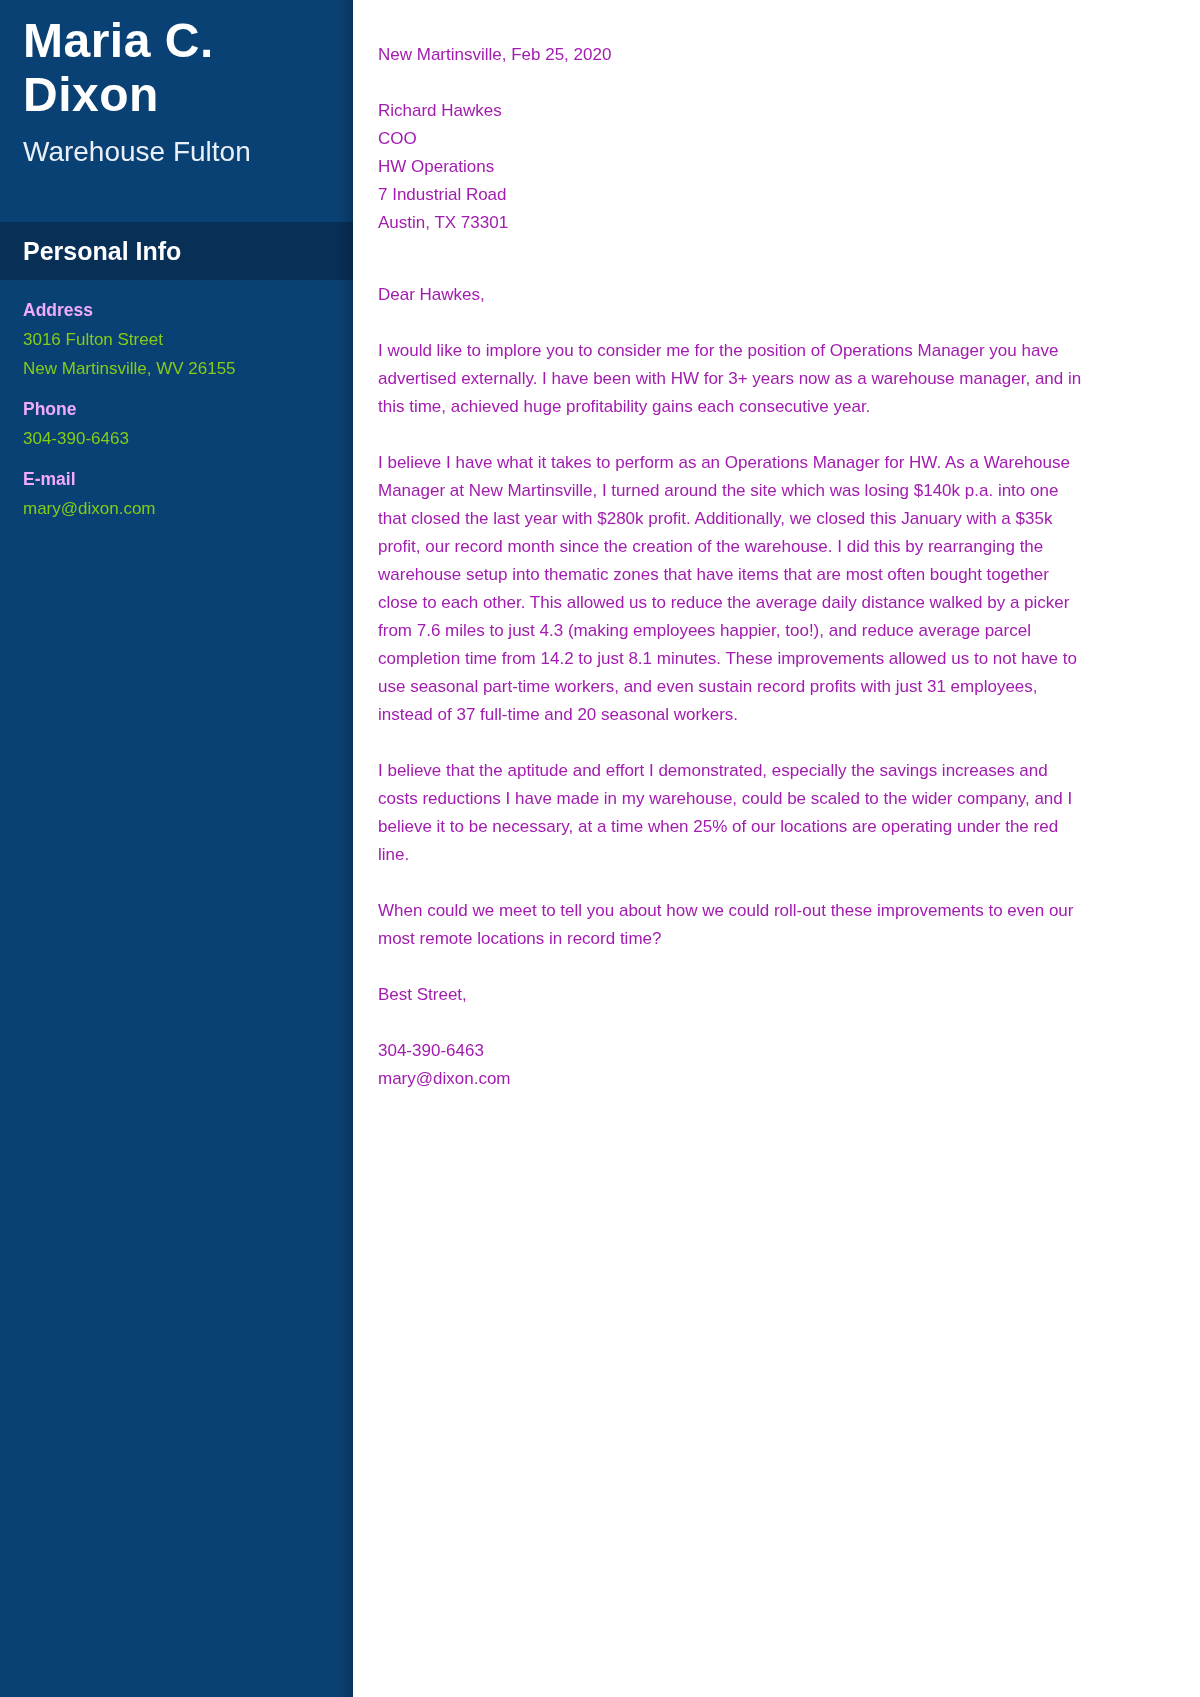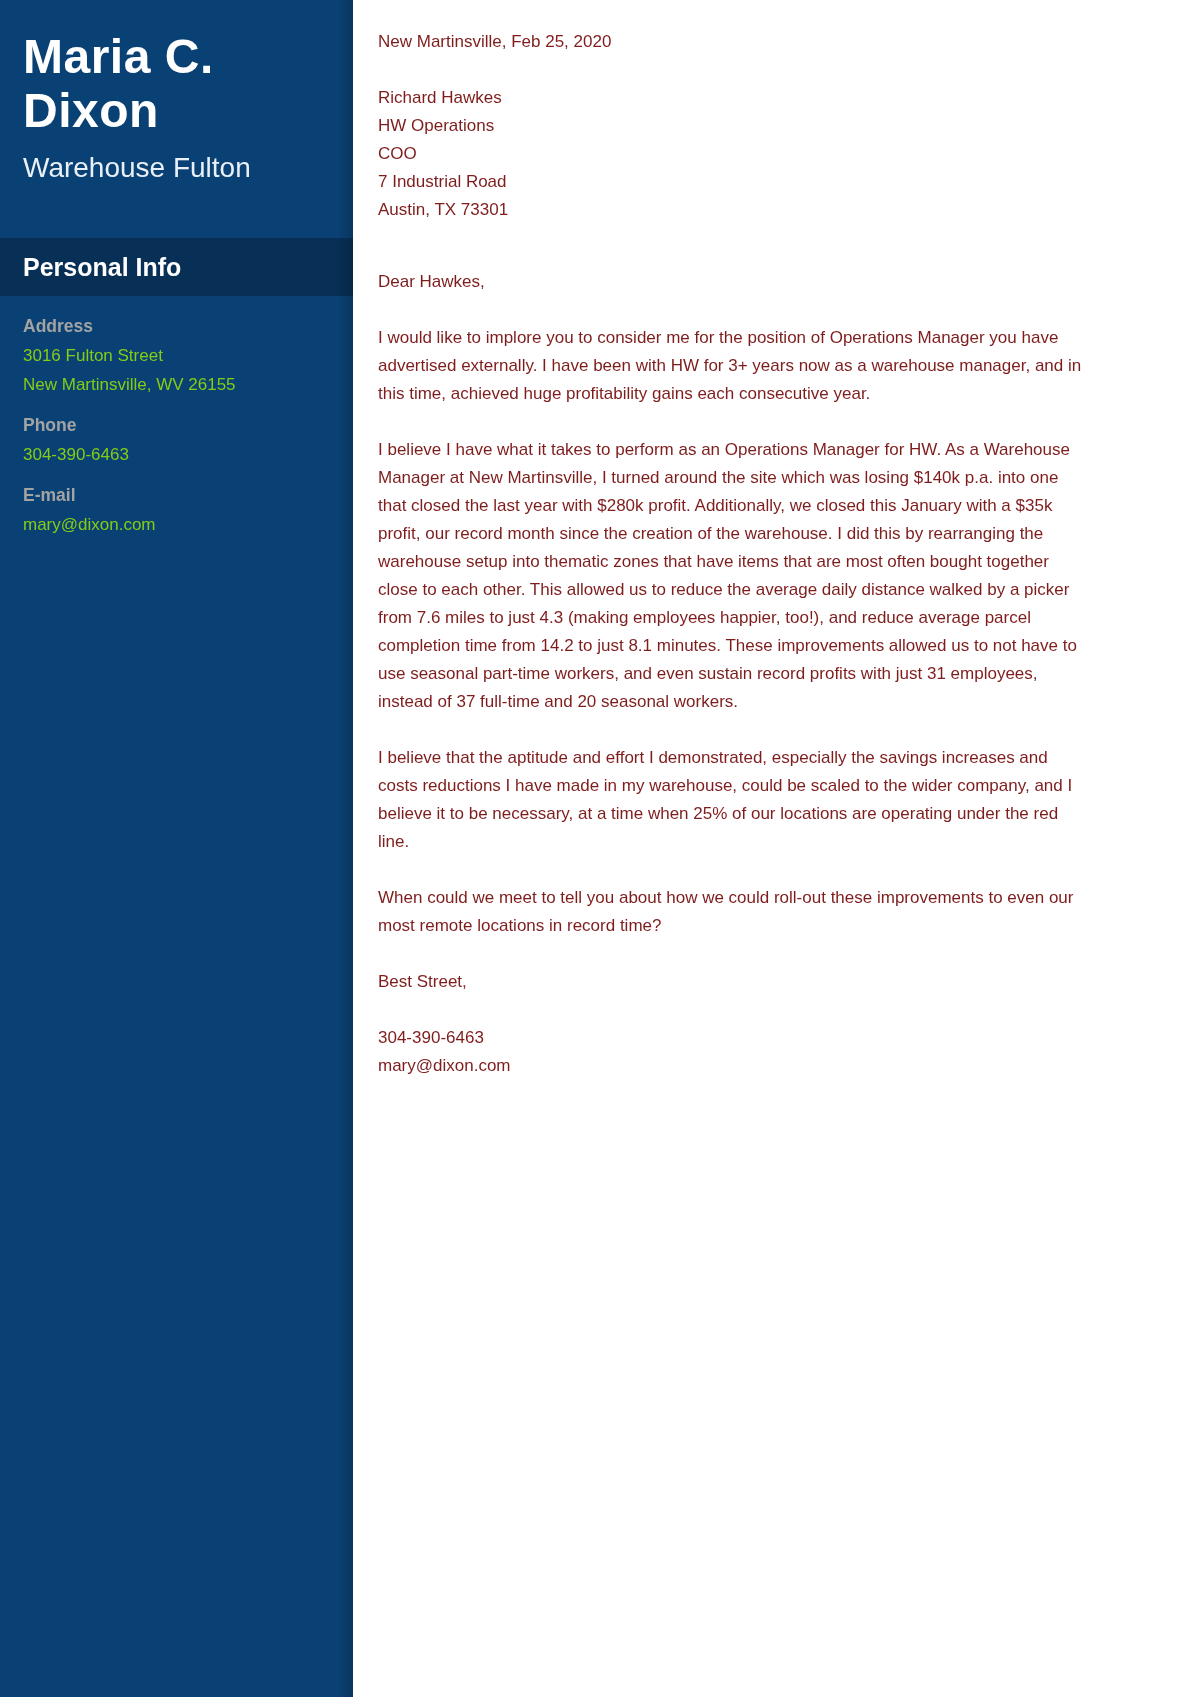--- a/index.html
+++ b/index.html
@@ -29,21 +29,20 @@
     position: absolute;
     top: 0; right: 0; bottom: 0;
     width: 16px;
     background: linear-gradient(to right, rgba(0,0,0,0), rgba(0,0,0,0.18));
     pointer-events: none;
   }
   .sidebar-header {
     box-sizing: border-box;
     height: 222px;
     padding: 14px 37px 0 23px;
-    margin-top: 16px;
   }
   .person-name {
     font-size: 48px;
     font-weight: bold;
     line-height: 54px;
     letter-spacing: 0.5px;
     color: #ffffff;
   }
   .job-title {
     margin-top: 13px;
@@ -68,37 +67,37 @@
     text-align: right;
   }
   .fields {
     padding: 4px 23px 0 23px;
   }
   .field-label {
     margin-top: 12px;
     font-size: 17.5px;
     font-weight: bold;
     line-height: 29px;
-    color: #a3a3a3;
+    color: #f0abfc;
   }
   .field-value {
     font-size: 17px;
     line-height: 29px;
     color: #84cc16;
   }
 
   
   .letter {
     position: absolute;
     top: 0; left: 353px; right: 0; bottom: 0;
     box-sizing: border-box;
-    padding: 28px 110px 0 25px;
+    padding: 41px 110px 0 25px;
     font-size: 17px;
     line-height: 28px;
-    color: #7f1d1d;
+    color: #a21caf;
   }
   .letter p { margin: 0 0 28px 0; }
   .date-line { margin-bottom: 44px; }
   .recipient-block { margin-bottom: 44px; }
   .line { line-height: 28px; }
   .signature-block { margin-bottom: 0; }
 </style>
 </head>
 <body>
 
@@ -128,22 +127,22 @@
       <div class="field-label">E-mail</div>
       <div class="field-value">mary@dixon.com</div>
     </div>
   </aside>
 
   <main class="letter">
     <p class="date-line">New Martinsville, Feb 25, 2020</p>
 
     <div class="recipient-block">
       <div class="line">Richard Hawkes</div>
+      <div class="line">COO</div>
       <div class="line">HW Operations</div>
-      <div class="line">COO</div>
       <div class="line">7 Industrial Road</div>
       <div class="line">Austin, TX 73301</div>
     </div>
 
     <p>Dear Hawkes,</p>
 
     <p>I would like to implore you to consider me for the position of Operations Manager you have advertised externally. I have been with HW for 3+ years now as a warehouse manager, and in this time, achieved huge profitability gains each consecutive year.</p>
     <p>I believe I have what it takes to perform as an Operations Manager for HW. As a Warehouse Manager at New Martinsville, I turned around the site which was losing $140k p.a. into one that closed the last year with $280k profit. Additionally, we closed this January with a $35k profit, our record month since the creation of the warehouse. I did this by rearranging the warehouse setup into thematic zones that have items that are most often bought together close to each other. This allowed us to reduce the average daily distance walked by a picker from 7.6 miles to just 4.3 (making employees happier, too!), and reduce average parcel completion time from 14.2 to just 8.1 minutes. These improvements allowed us to not have to use seasonal part-time workers, and even sustain record profits with just 31 employees, instead of 37 full-time and 20 seasonal workers.</p>
     <p>I believe that the aptitude and effort I demonstrated, especially the savings increases and costs reductions I have made in my warehouse, could be scaled to the wider company, and I believe it to be necessary, at a time when 25% of our locations are operating under the red line.</p>
     <p>When could we meet to tell you about how we could roll-out these improvements to even our most remote locations in record time?</p>

